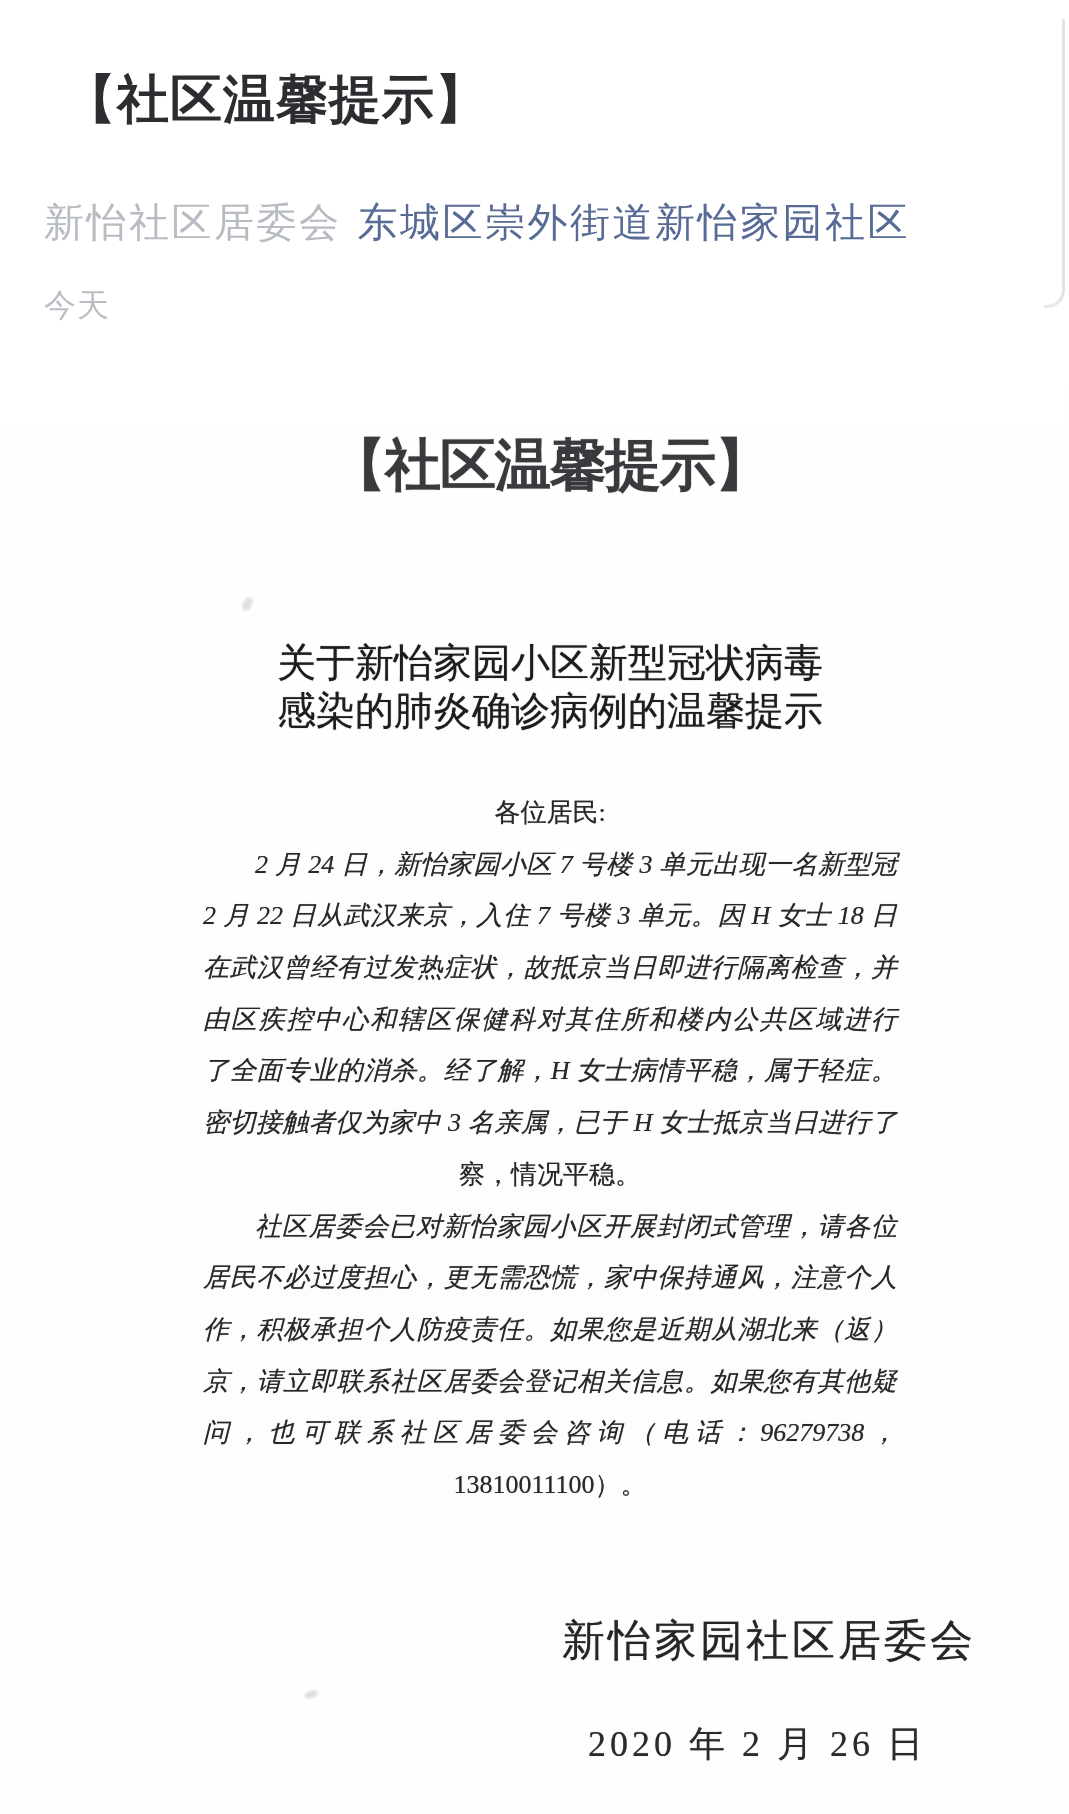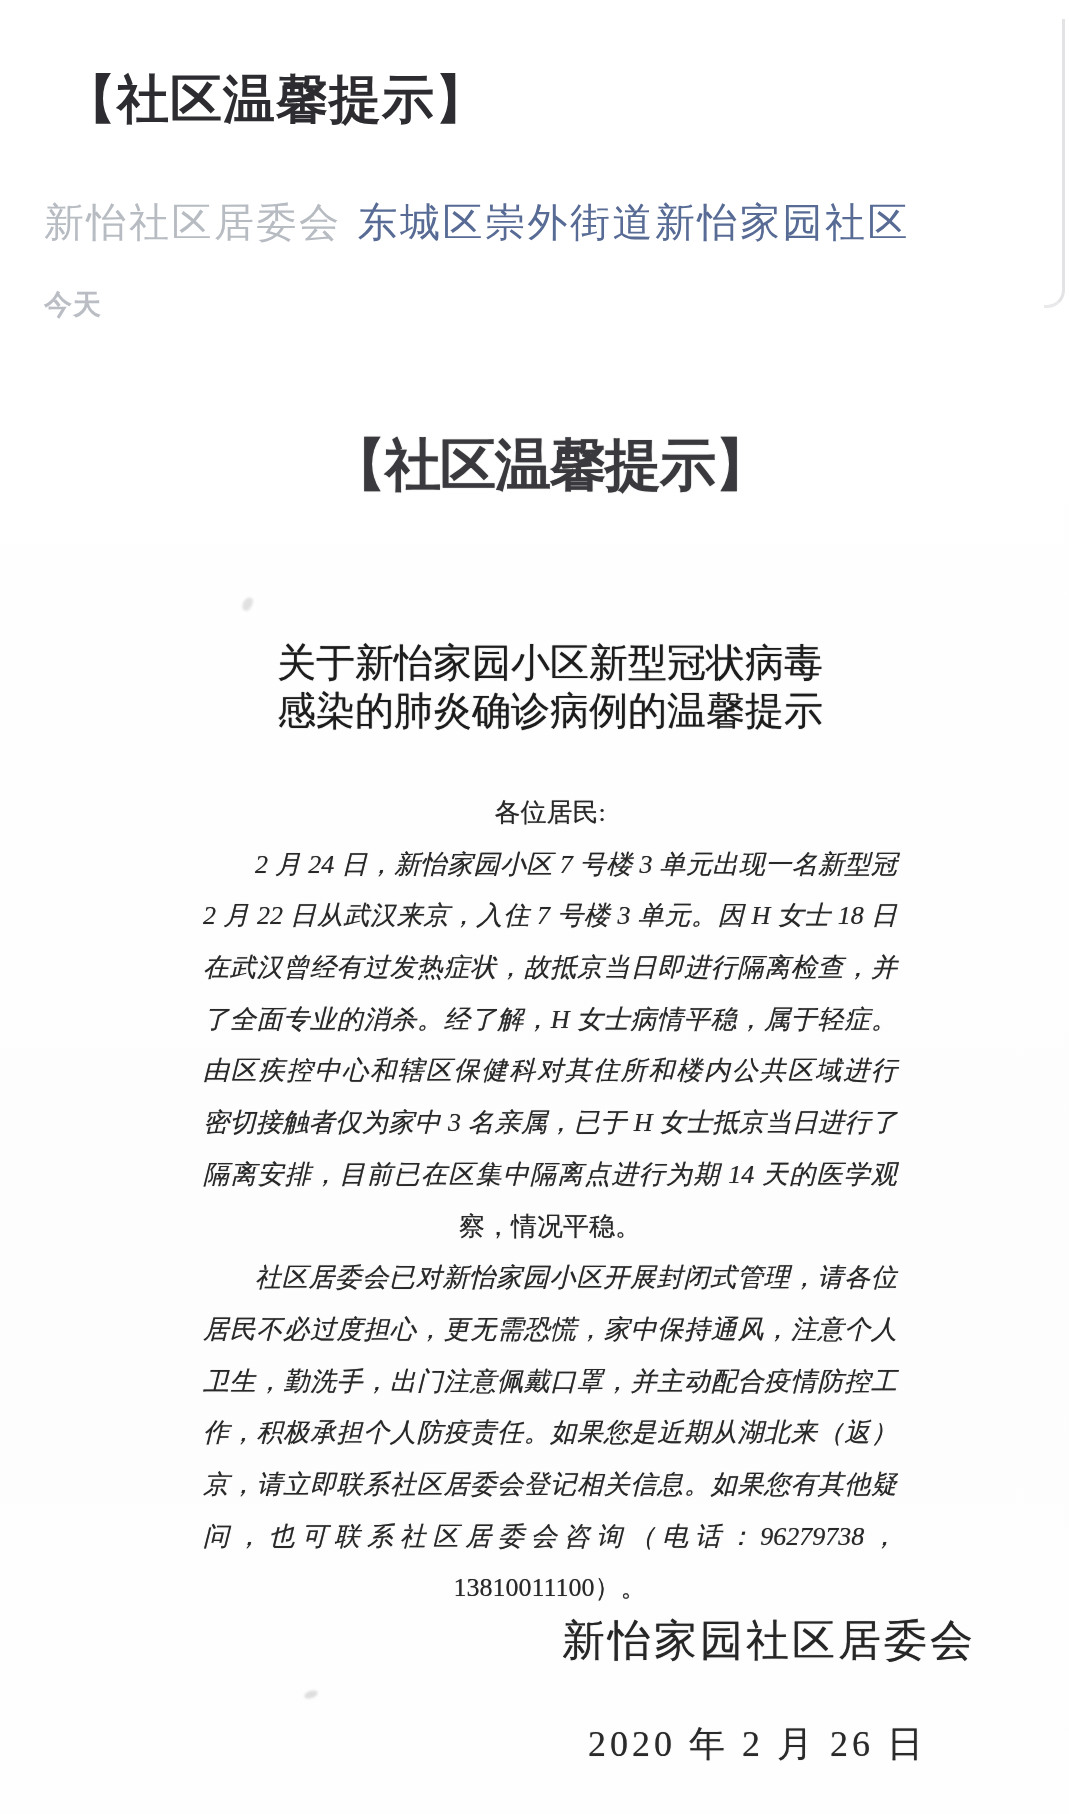--- a/index.html
+++ b/index.html
@@ -8,21 +8,21 @@
   
   .card-edge{position:absolute;top:-14px;right:4px;width:18px;height:300px;
              border-right:3px solid #e3e3e5;border-bottom:3px solid #e9e9eb;
              border-bottom-right-radius:18px;}
   
   .art-title{position:absolute;left:64px;top:50px;margin:0;font-size:52px;line-height:60px;
              font-weight:700;color:#2d2d31;letter-spacing:1px;}
   .byline{position:absolute;left:44px;top:180px;font-size:40px;line-height:46px;white-space:nowrap;}
   .byline .author{color:#b7bbc2;letter-spacing:2.5px;}
   .byline .acct{color:#576b95;letter-spacing:2.5px;margin-left:16px;text-decoration:none;cursor:pointer;}
-  .pub-date{position:absolute;left:44px;top:264px;font-size:28px;line-height:44px;color:#babdc4;letter-spacing:1px;font-weight:bold;}
+  .pub-date{position:absolute;left:44px;top:264px;font-size:32px;line-height:44px;color:#babdc4;letter-spacing:1px;}
   
   .doc{position:absolute;left:0;top:340px;width:1069px;height:1474px;
        background:linear-gradient(180deg,#ffffff 0%,#fdfdfd 60%,#fefefe 100%);
        font-family:"Liberation Serif","DejaVu Serif",serif;color:#2b2b2b;}
   .doc-banner{position:absolute;left:203px;top:73px;width:694px;margin:0;text-align:center;
               font-family:"Liberation Sans","DejaVu Sans",sans-serif;
               font-size:56px;line-height:66px;font-weight:700;color:#3a3a3e;
               letter-spacing:-1px;text-shadow:0 0 1px rgba(40,40,40,.55);}
   .doc-title{position:absolute;left:203px;top:280px;width:694px;margin:0;text-align:center;
              font-size:39px;line-height:48px;font-weight:400;color:#1d1d1d;
@@ -62,28 +62,26 @@
     <h2 class="doc-banner">【社区温馨提示】</h2>
 
     <h3 class="doc-title"><span>关于新怡家园小区新型冠状病毒</span><br>
       <span>感染的肺炎确诊病例的温馨提示</span></h3>
 
     <div class="doc-body">
       <div class="bl">各位居民:</div>
       <div class="bl j ind">2 月 24 日，新怡家园小区 7 号楼 3 单元出现一名新型冠</div>
       <div class="bl j">2 月 22 日从武汉来京，入住 7 号楼 3 单元。因 H 女士 18 日</div>
       <div class="bl j">在武汉曾经有过发热症状，故抵京当日即进行隔离检查，并</div>
+      <div class="bl j">由区疾控中心和辖区保健科对其住所和楼内公共区域进行</div>
       <div class="bl j">了全面专业的消杀。经了解，H 女士病情平稳，属于轻症。</div>
-      <div class="bl j">由区疾控中心和辖区保健科对其住所和楼内公共区域进行</div>
       <div class="bl j">密切接触者仅为家中 3 名亲属，已于 H 女士抵京当日进行了</div>
-      <div class="bl j">隔离安排，目前已在区集中隔离点进行为期 14 天的医学观</div>
       <div class="bl">察，情况平稳。</div>
       <div class="bl j ind">社区居委会已对新怡家园小区开展封闭式管理，请各位</div>
       <div class="bl j">居民不必过度担心，更无需恐慌，家中保持通风，注意个人</div>
-      <div class="bl j">卫生，勤洗手，出门注意佩戴口罩，并主动配合疫情防控工</div>
       <div class="bl j">作，积极承担个人防疫责任。如果您是近期从湖北来（返）</div>
       <div class="bl j">京，请立即联系社区居委会登记相关信息。如果您有其他疑</div>
       <div class="bl j">问，也可联系社区居委会咨询（电话：96279738，</div>
       <div class="bl">13810011100）。</div>
     </div>
 
     <div class="sign">新怡家园社区居委会</div>
     <div class="sign-date">2020 年 2 月 26 日</div>
   </section>
 </div>

